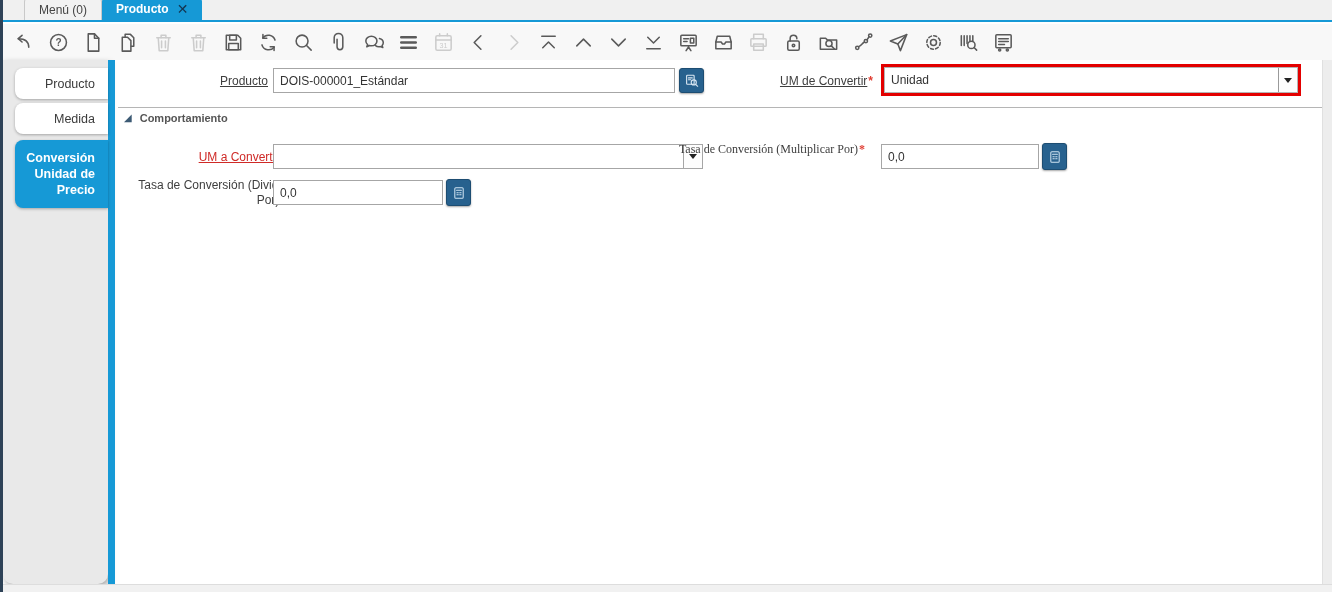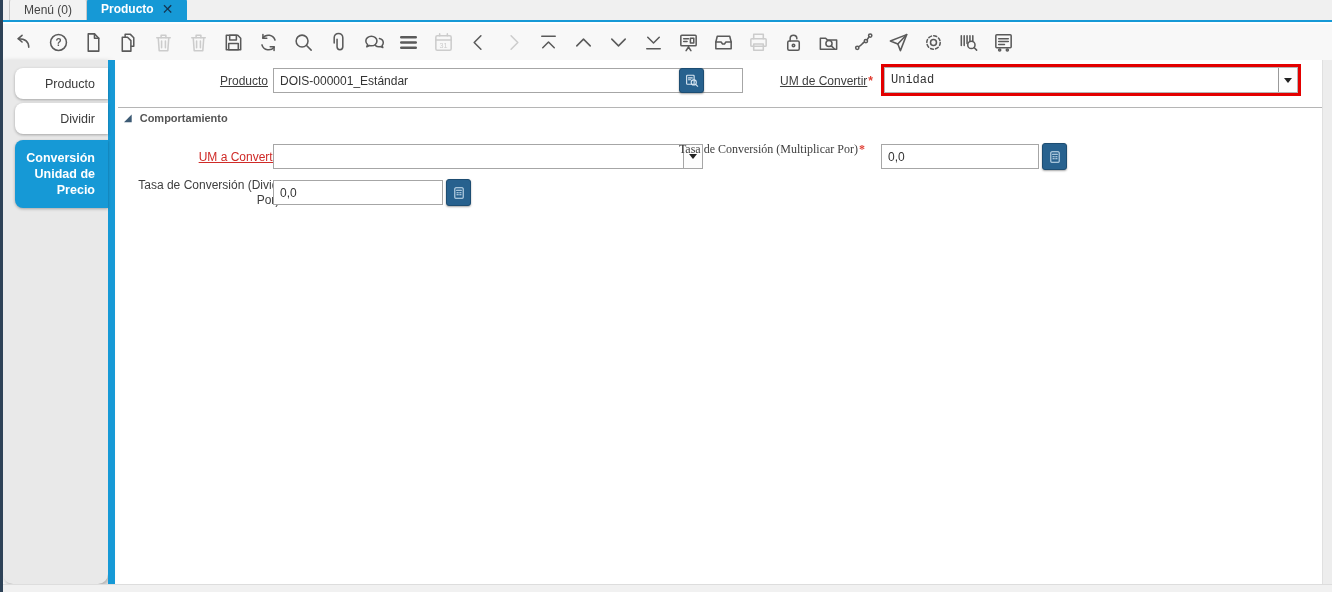--- a/index.html
+++ b/index.html
@@ -6,21 +6,21 @@
     --accent:#1699d6; --btn-blue:#27618e; --hl-red:#e30000;
     --icon:#5a5a5a; --icon-dis:#cccccc; --label:#3e3e3e; --red-label:#cf2a27;
   }
   *{box-sizing:border-box; margin:0; padding:0;}
   html,body{background:#9a9a9a;}
   body{font-family:"Liberation Sans","DejaVu Sans",sans-serif;}
   .window{position:relative; width:1332px; height:592px; background:#fff;
     border-left:3px solid #2e4257; overflow:hidden; font-size:12px; color:#333;}
   
   .tabbar{position:absolute; left:0; top:0; right:0; height:22px; background:#f0f0f0;
-    border-bottom:2px solid var(--accent); display:flex; align-items:flex-end; padding-left:6px;}
+    border-bottom:2px solid var(--accent); display:flex; align-items:flex-end; padding-left:21px;}
   .tab{height:22px; line-height:22px; padding:0 14px; border-radius:4px 4px 0 0;
     font-size:12px; color:#444; background:#f2f2f2; border:1px solid #c9c9c9; border-bottom:none; cursor:default;}
   .tab.active{background:var(--accent); color:#fff; font-weight:bold; border:none;
     display:flex; align-items:center; gap:8px;}
   .tab .close{color:#14344f; font-weight:bold; font-size:14px; line-height:1;}
   
   .toolbar{position:absolute; left:0; top:24px; right:0; height:36px; background:#f8f8f8;
     display:flex; align-items:center; gap:10px; padding-left:8px;}
   .tbtn{width:25px; height:28px; display:flex; align-items:center; justify-content:center;
     background:transparent; border:none; color:var(--icon); cursor:pointer;}
@@ -47,21 +47,21 @@
     font-family:inherit; font-size:12px; color:#333; padding:0 6px; outline:none;}
   .tfield.num{text-align:left;}
   .combo{position:absolute; height:25px; border:1px solid #a6a6a6; background:#fff; display:flex;}
   .combo input{flex:1; border:none; outline:none; font-family:inherit; font-size:12px; color:#333; padding:0 6px; background:transparent;}
   .combo .arrow-btn{width:19px; border-left:1px solid #a6a6a6; background:#fdfdfd;
     display:flex; align-items:center; justify-content:center; cursor:pointer;}
   .chev-down{width:0; height:0; border-left:4px solid transparent; border-right:4px solid transparent;
     border-top:5px solid #222;}
   .hl-box{position:absolute; border:3px solid var(--hl-red); padding:0; display:flex; background:#fff;}
   .hl-box .combo-inner{flex:1; display:flex; border:1px solid #b5b5b5;}
-  .hl-box input{flex:1; border:none; outline:none; font-family:Liberation Mono, monospace; font-size:12px; color:#333; padding:0 6px;}
+  .hl-box input{flex:1; border:none; outline:none; font-family:Liberation Sans, sans-serif; font-size:12px; color:#333; padding:0 6px;}
   .hl-box .arrow-btn{width:19px; border-left:1px solid #9a9a9a; background:#fdfdfd;
     display:flex; align-items:center; justify-content:center; cursor:pointer;}
   .bluebtn{position:absolute; background:var(--btn-blue); border:1px solid #1d4d72; border-radius:3px;
     display:flex; align-items:center; justify-content:center; cursor:pointer; box-shadow:0 1px 2px rgba(0,0,0,.35);}
   .section-hd{position:absolute; left:121px; top:112px; display:flex; align-items:center; gap:8px; cursor:pointer;}
   .section-hd .tri{color:#3c5a74; font-size:10px; line-height:1;}
   .section-hd .ttl{font-weight:bold; color:#555; font-size:11px;}
 </style>
 </head>
 <body>
@@ -265,30 +265,30 @@
         </svg>
       </button>
     </div>
 
   <div class="side-panel"></div>
   <div class="side-strip"></div>
   <div class="vtab" style="top:68px; height:31px;">
     <span>Producto</span>
   </div>
   <div class="vtab" style="top:103px; height:31px;">
-    <span>Dividir</span>
+    <span>Medida</span>
   </div>
   <div class="vtab active" style="top:140px; height:68px;">
     <span>Conversión Unidad de Precio</span>
   </div>
 
   <div class="flabel" style="left:115px; top:74px; width:150px;">
     <span class="lnk">Producto</span>
   </div>
-  <input class="tfield" style="left: 270px; top: 68px; width: 470px;" value="DOIS-000001_Estándar">
+  <input class="tfield" style="left: 270px; top: 68px; width: 402px;" value="DOIS-000001_Estándar">
   <div class="bluebtn" style="left:676px; top:68px; width:25px; height:25px;">
     <svg viewBox="0 0 20 20" width="15" height="15" fill="none" stroke="#d9e6f2" stroke-width="1.5" stroke-linecap="round" stroke-linejoin="round">
       <rect x="3.5" y="3" width="10" height="12" rx="1"></rect>
         <path d="M6 6.5h5M6 9h3"></path>
       <circle cx="13" cy="12.5" r="3.4"></circle>
         <path d="M15.6 15.1l2.6 2.6"></path>
     </svg>
   </div>
 
   <div class="flabel" style="left:640px; top:74px; width:230px;">

